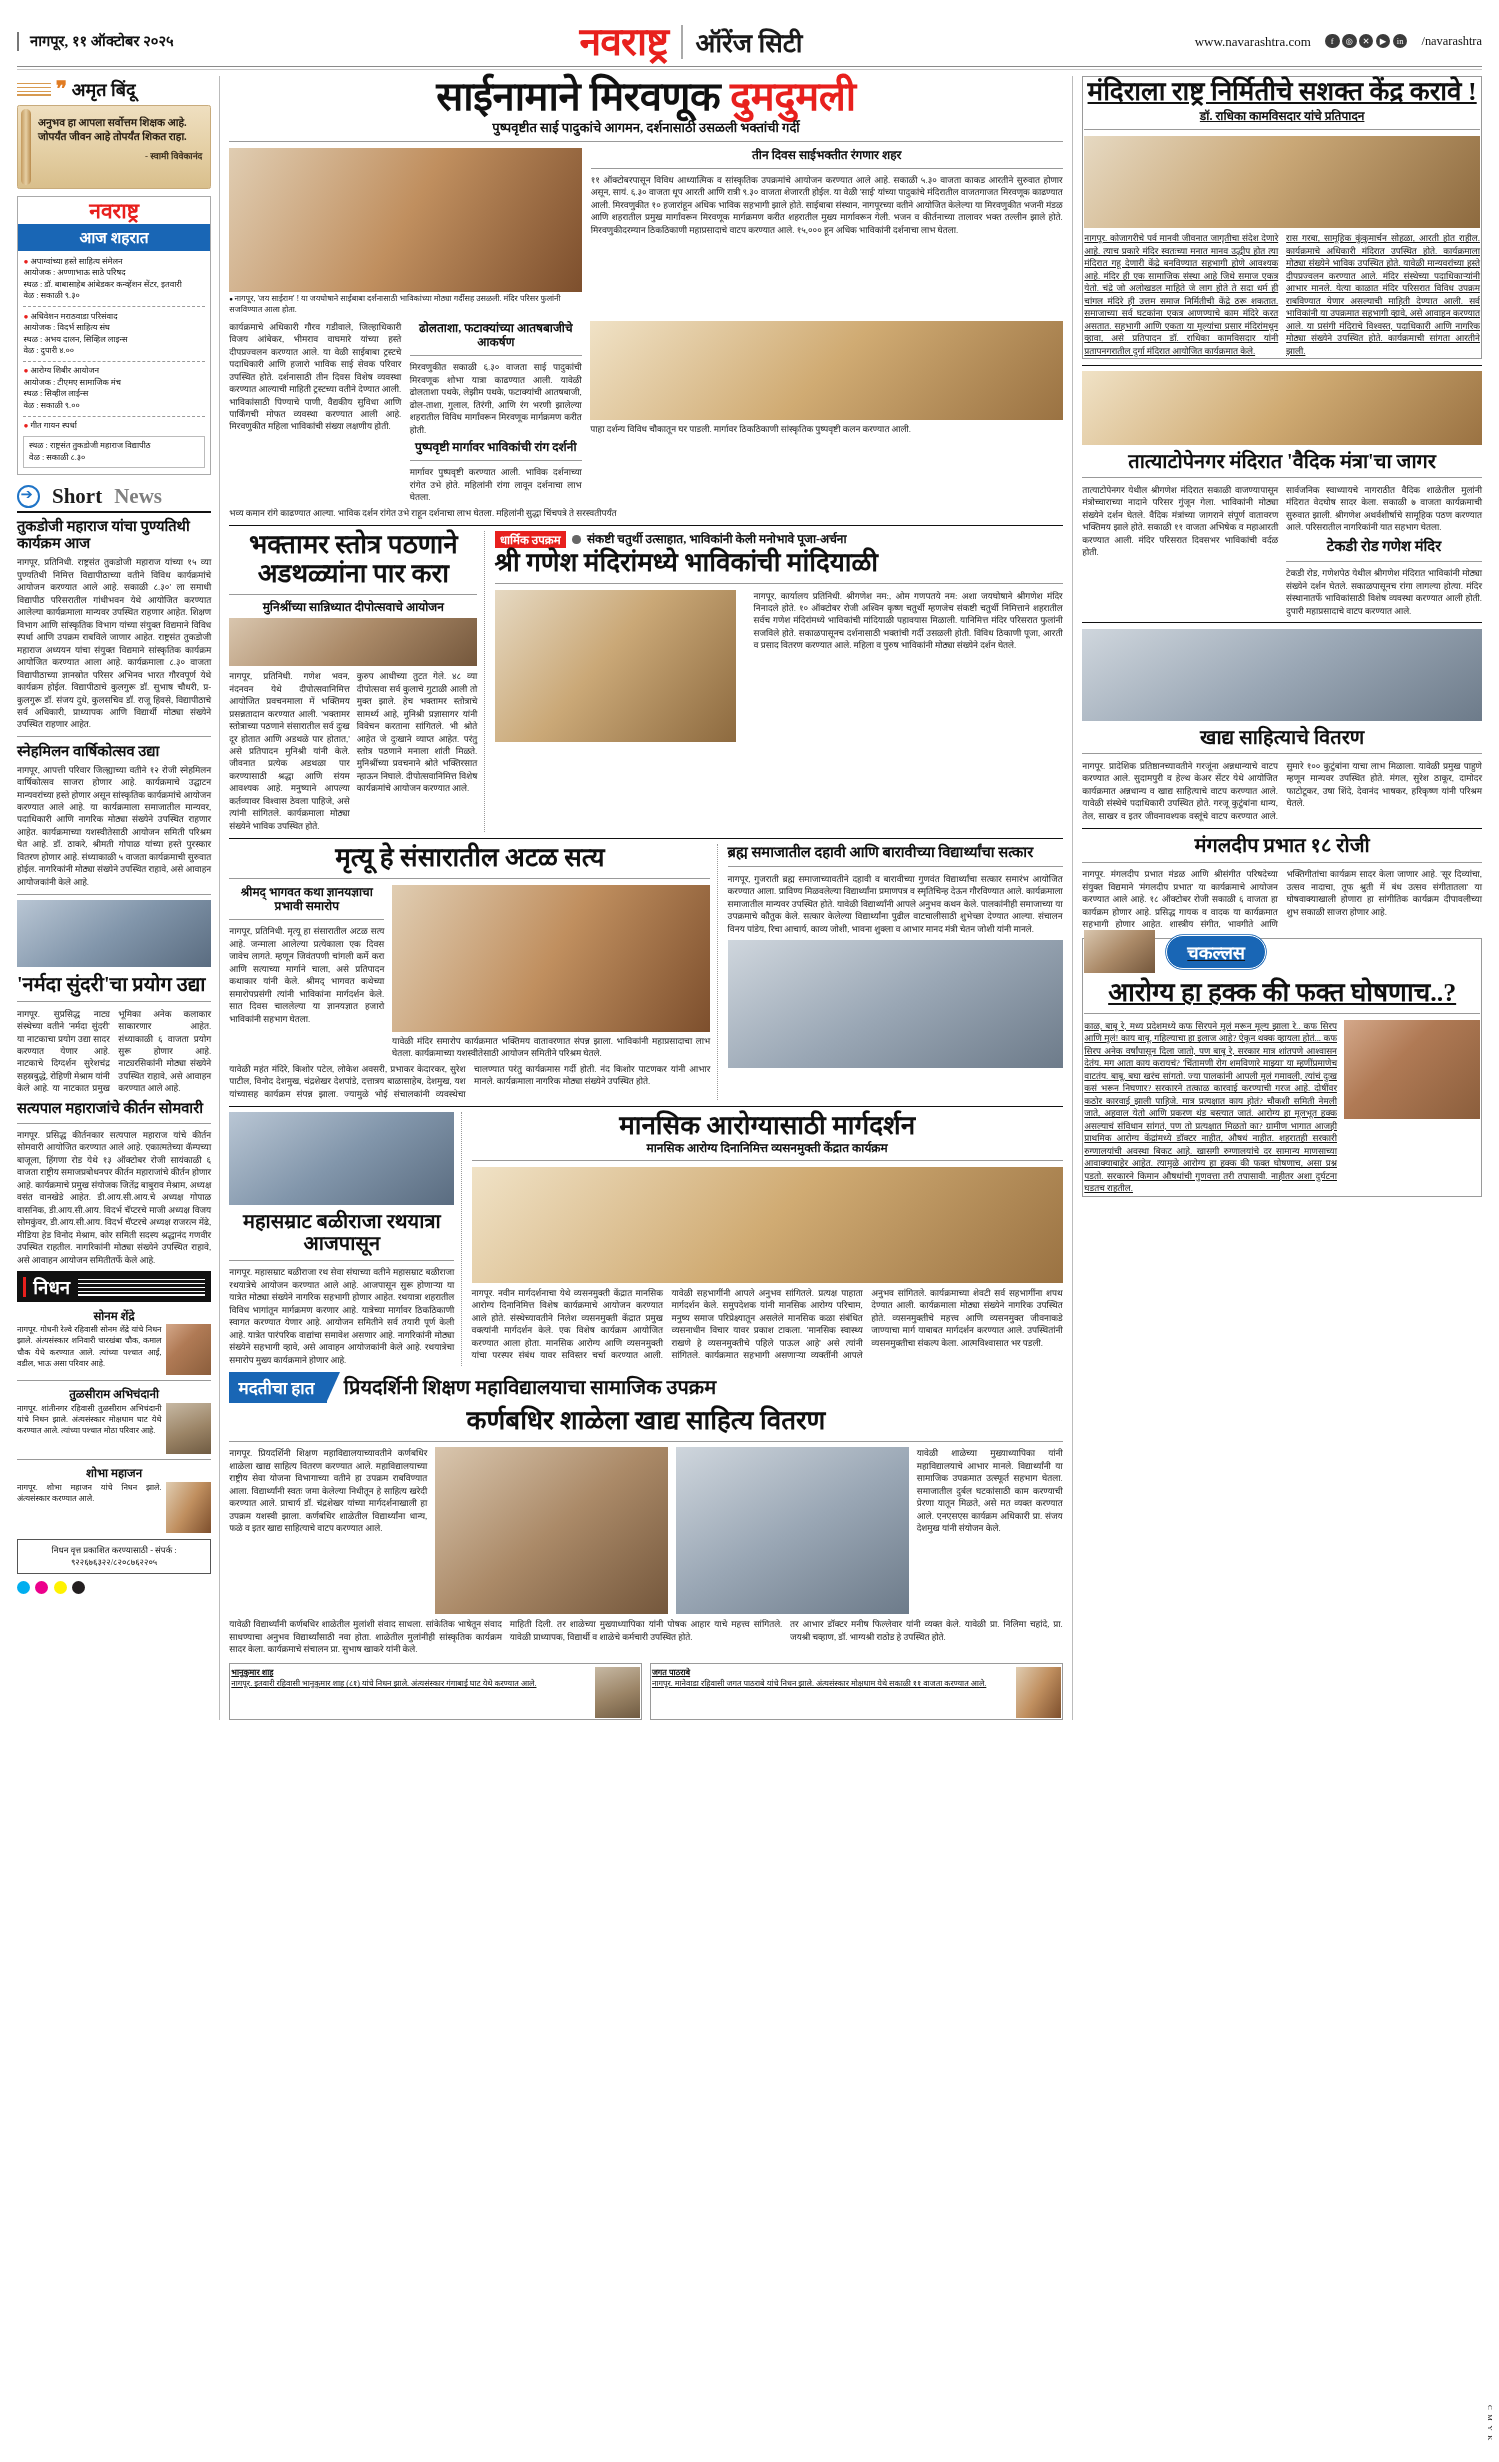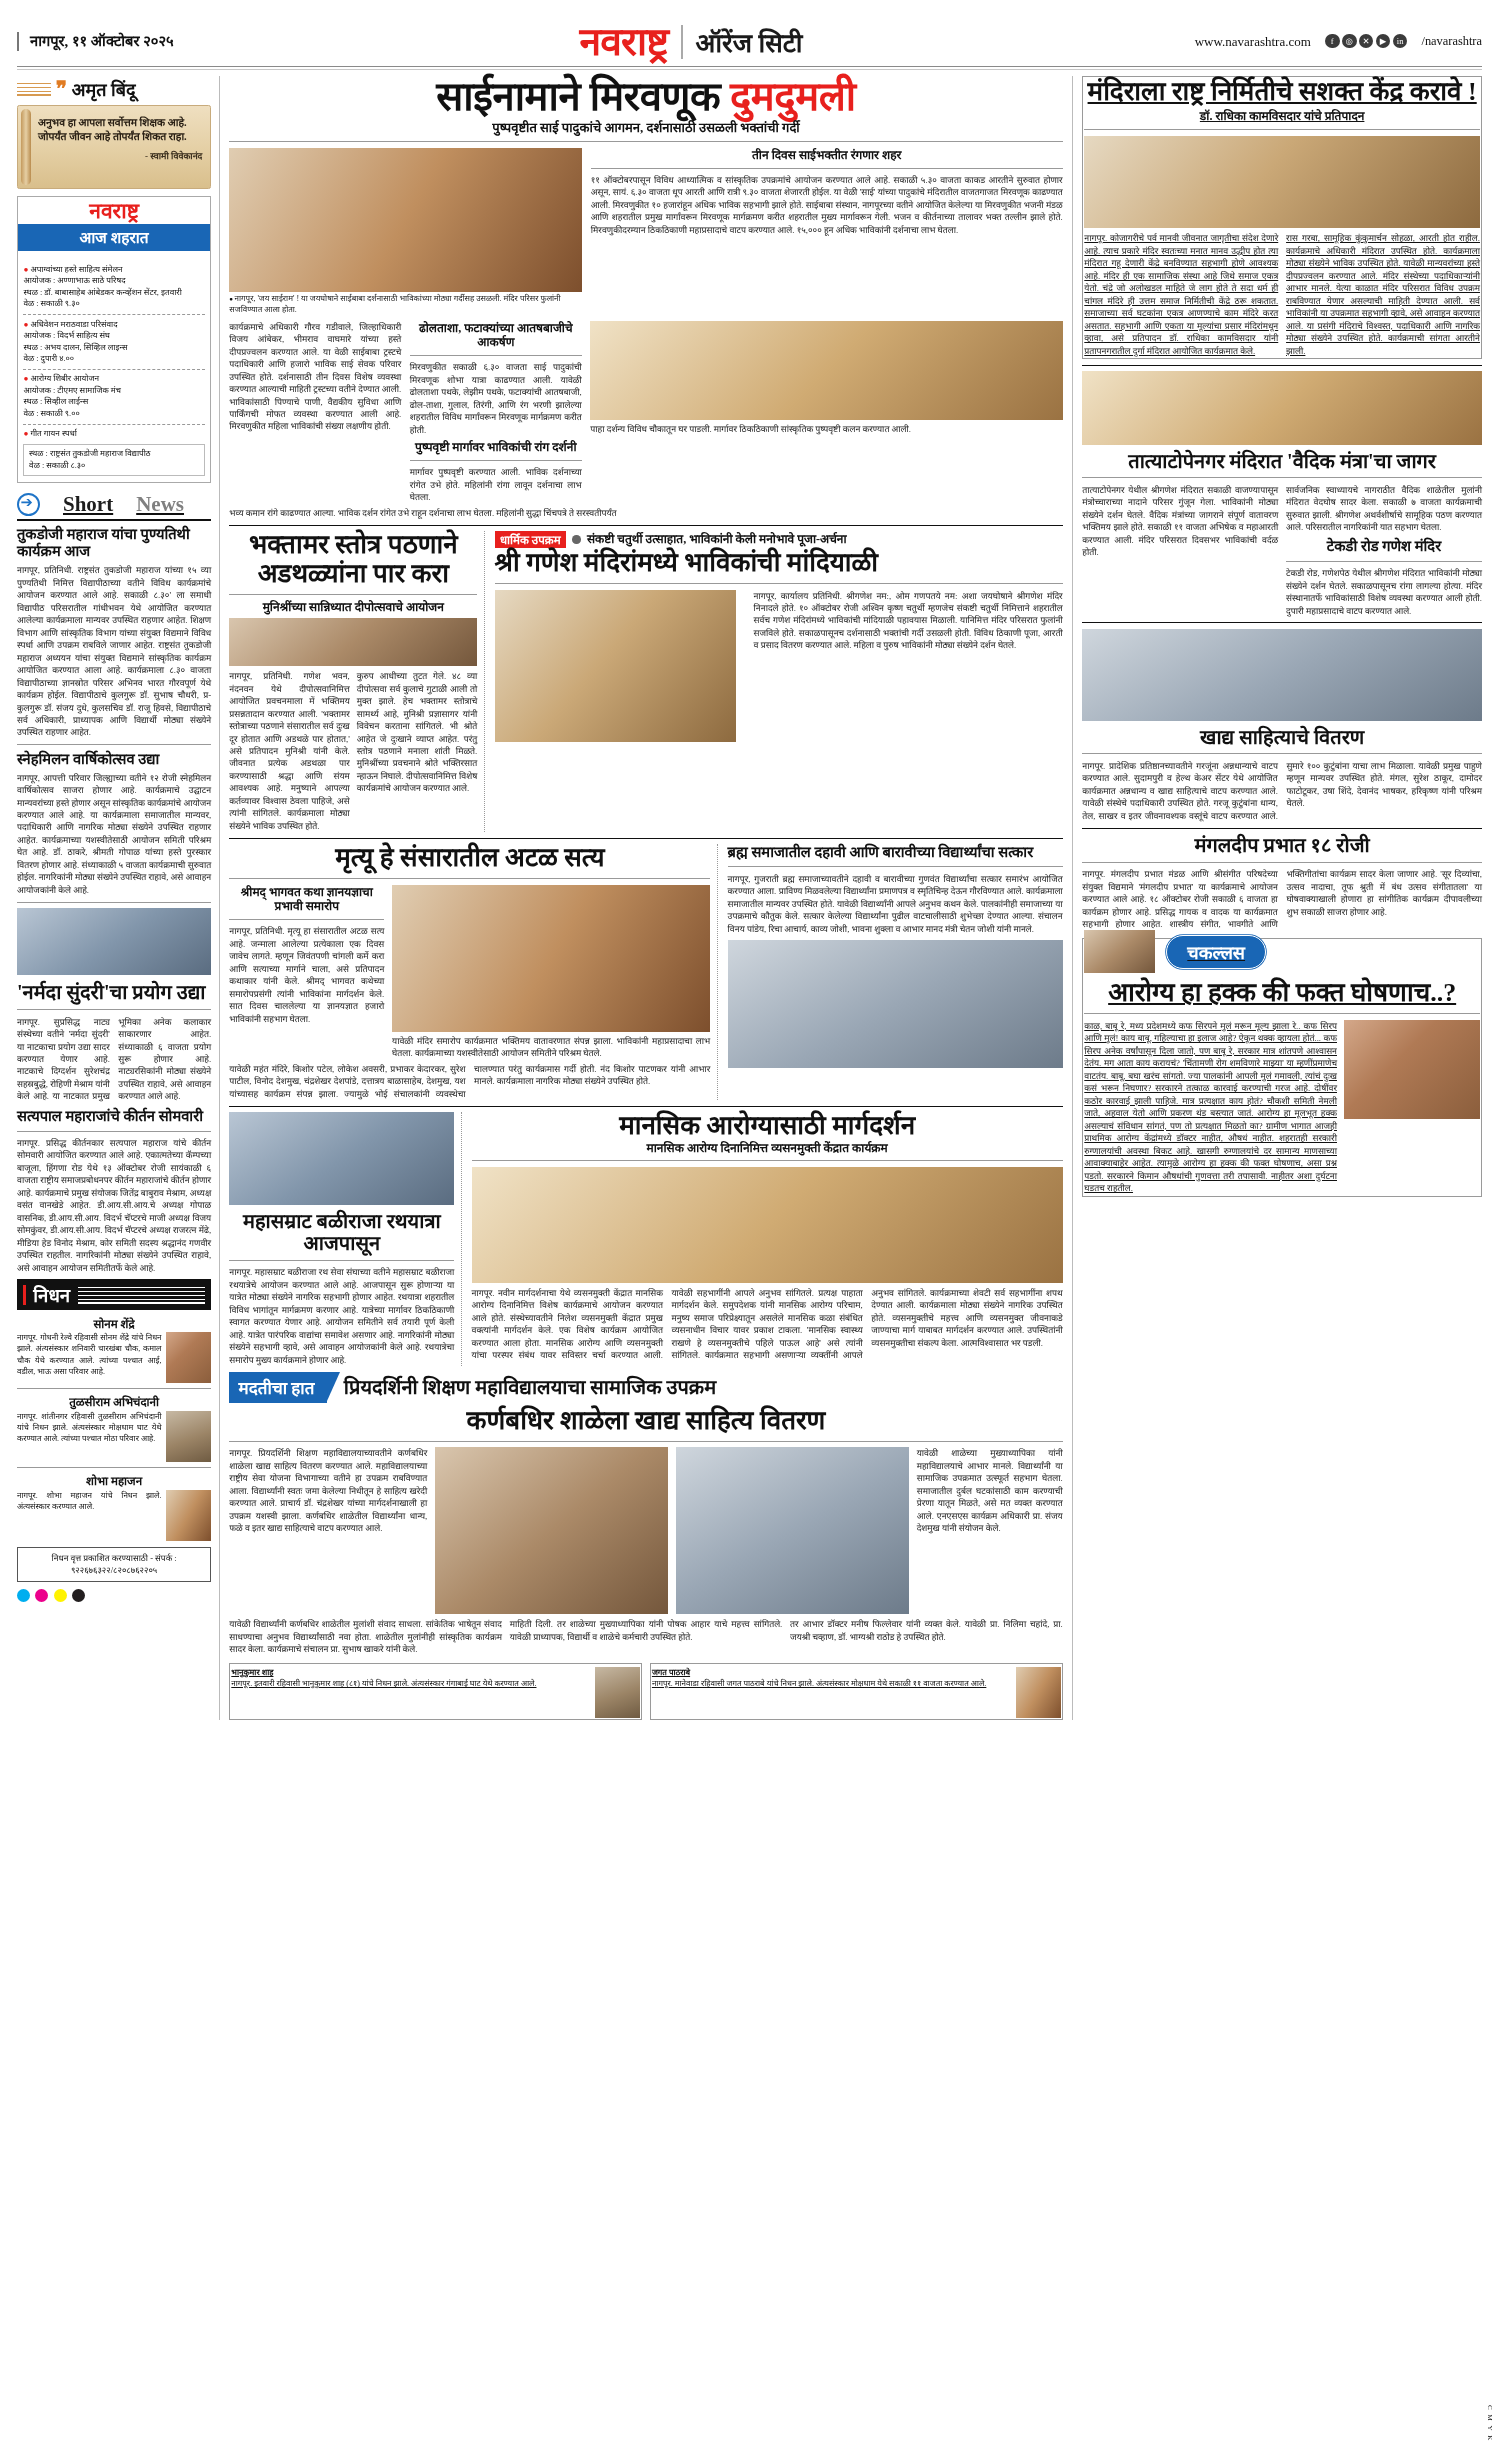--- a/index.html
+++ b/index.html
@@ -79,28 +79,28 @@
     background:linear-gradient(90deg,#c49a5e,#e6cfa4,#b98c4e); border-radius:5.4px;
   }
   .scroll-txt { font-size:10.5px; line-height:1.4; font-weight:600; color:#2a2015; }
   .scroll-by { font-size:9px; text-align:right; margin-top:3.9px; font-weight:700; color:#3a2e1d; }
 
   
   .aaj-box { border:0.8px solid #aaa; margin-top:7px; }
   .aaj-top { text-align:center; padding:3.9px 0 2.3px; }
   .aaj-logo { font-size:21px; font-weight:900; color:#e8201d; line-height:1; }
   .aaj-bar { background:#1966b5; color:#fff; text-align:center; font-size:15.5px; font-weight:900; padding:1.6px 0 3.1px; }
-  .aaj-body { padding:4.7px 5.4px 6.2px;margin-top:8px; }
+  .aaj-body { padding:4.7px 5.4px 6.2px; }
   .aaj-item { font-size:8.2px; line-height:1.4; margin-bottom:4.7px; }
   .aaj-item .dot { color:#e8201d; font-weight:900; }
   .aaj-div { border-top:0.8px dashed #999; margin:3.1px 0; }
   .aaj-foot { border:0.8px solid #bbb; margin-top:3.1px; padding:3.1px 4.7px; font-size:8.2px; line-height:1.45; }
 
   
-  .sn-head { display:flex; align-items:center; gap:23px; margin-top:8.5px;text-decoration:underline; }
+  .sn-head { display:flex; align-items:center; gap:12px; margin-top:8.5px; }
   .sn-ic { width:23px; height:23px; border:2.7px solid #1f74c7; border-radius:50%; position:relative; }
   .sn-ic::after{ content:"➔"; position:absolute; left:1.6px; top:-2.3px; font-size:14.7px; color:#1f74c7; }
   .sn-t1 { font-size:21px; font-weight:900; color:#1d1d1d; }
   .sn-t2 { font-size:21px; font-weight:900; color:#808080; }
   .sn-rule { border-top:2.3px solid #111; margin:2.3px 0 5.4px; }
 
   
   .badge-red {
     display:inline-block; background:#e8201d; color:#fff; font-size:11.6px; font-weight:900;
     padding:0.8px 5.4px; vertical-align:middle;

